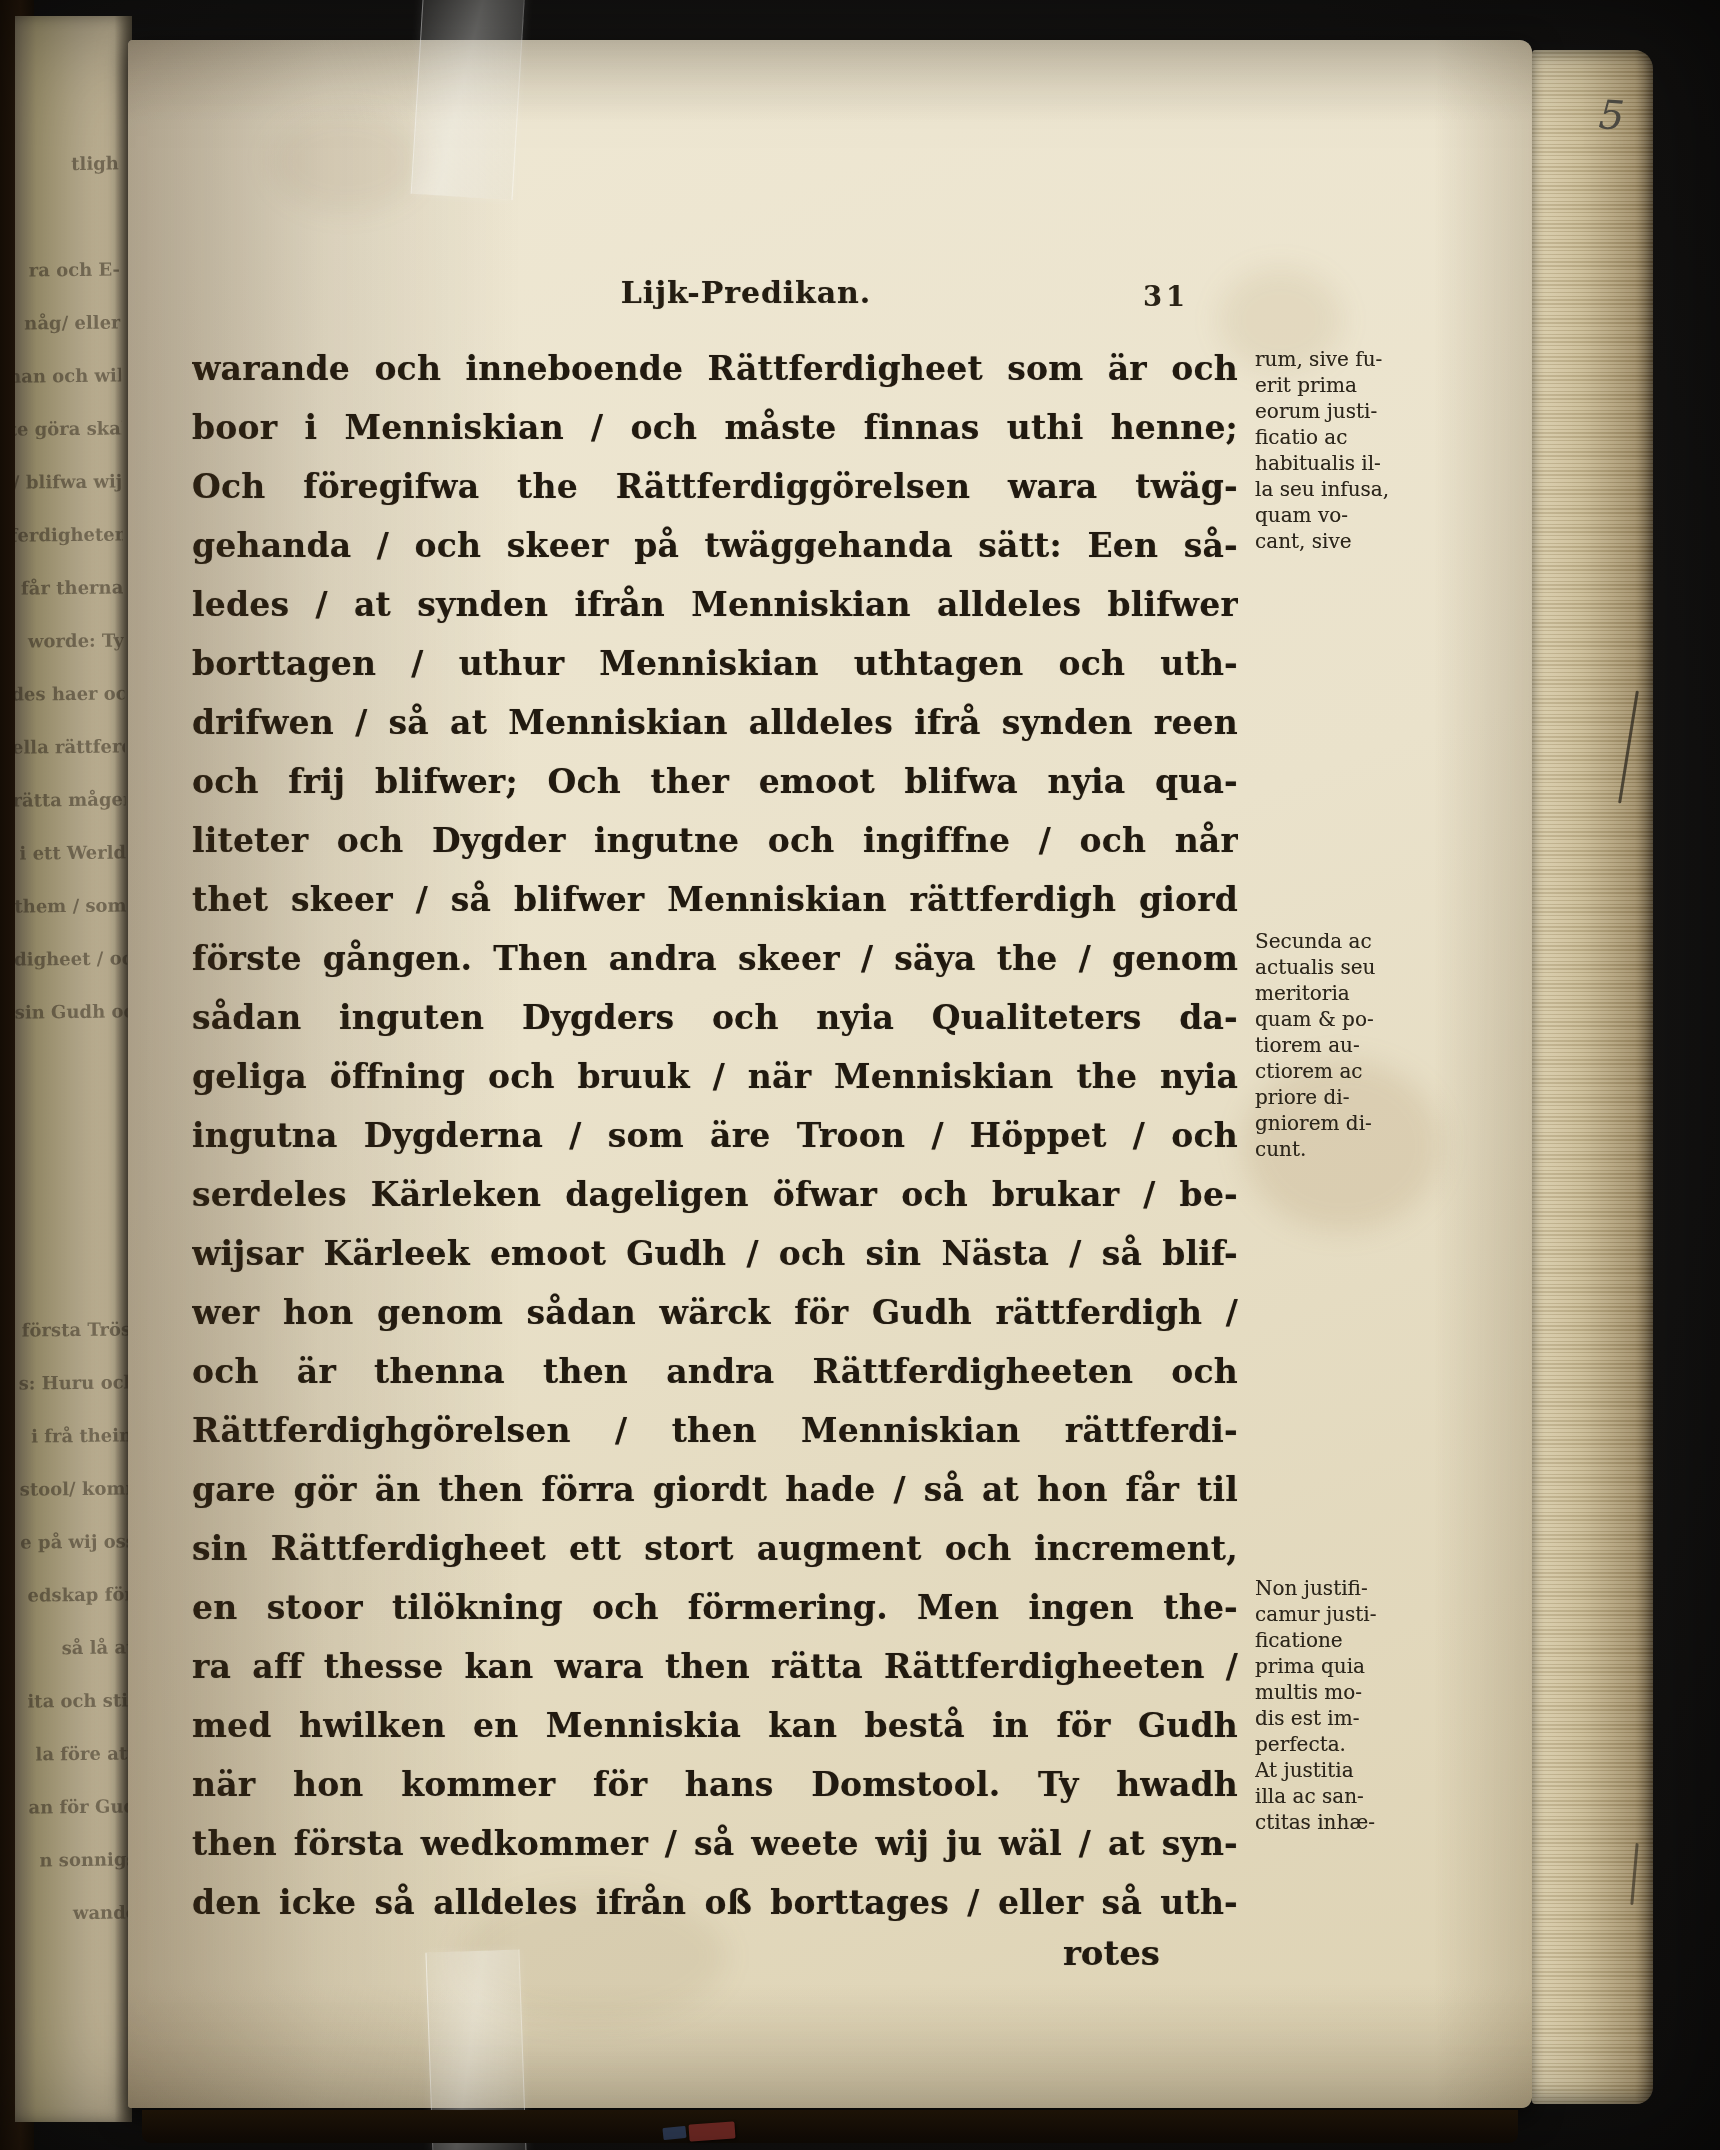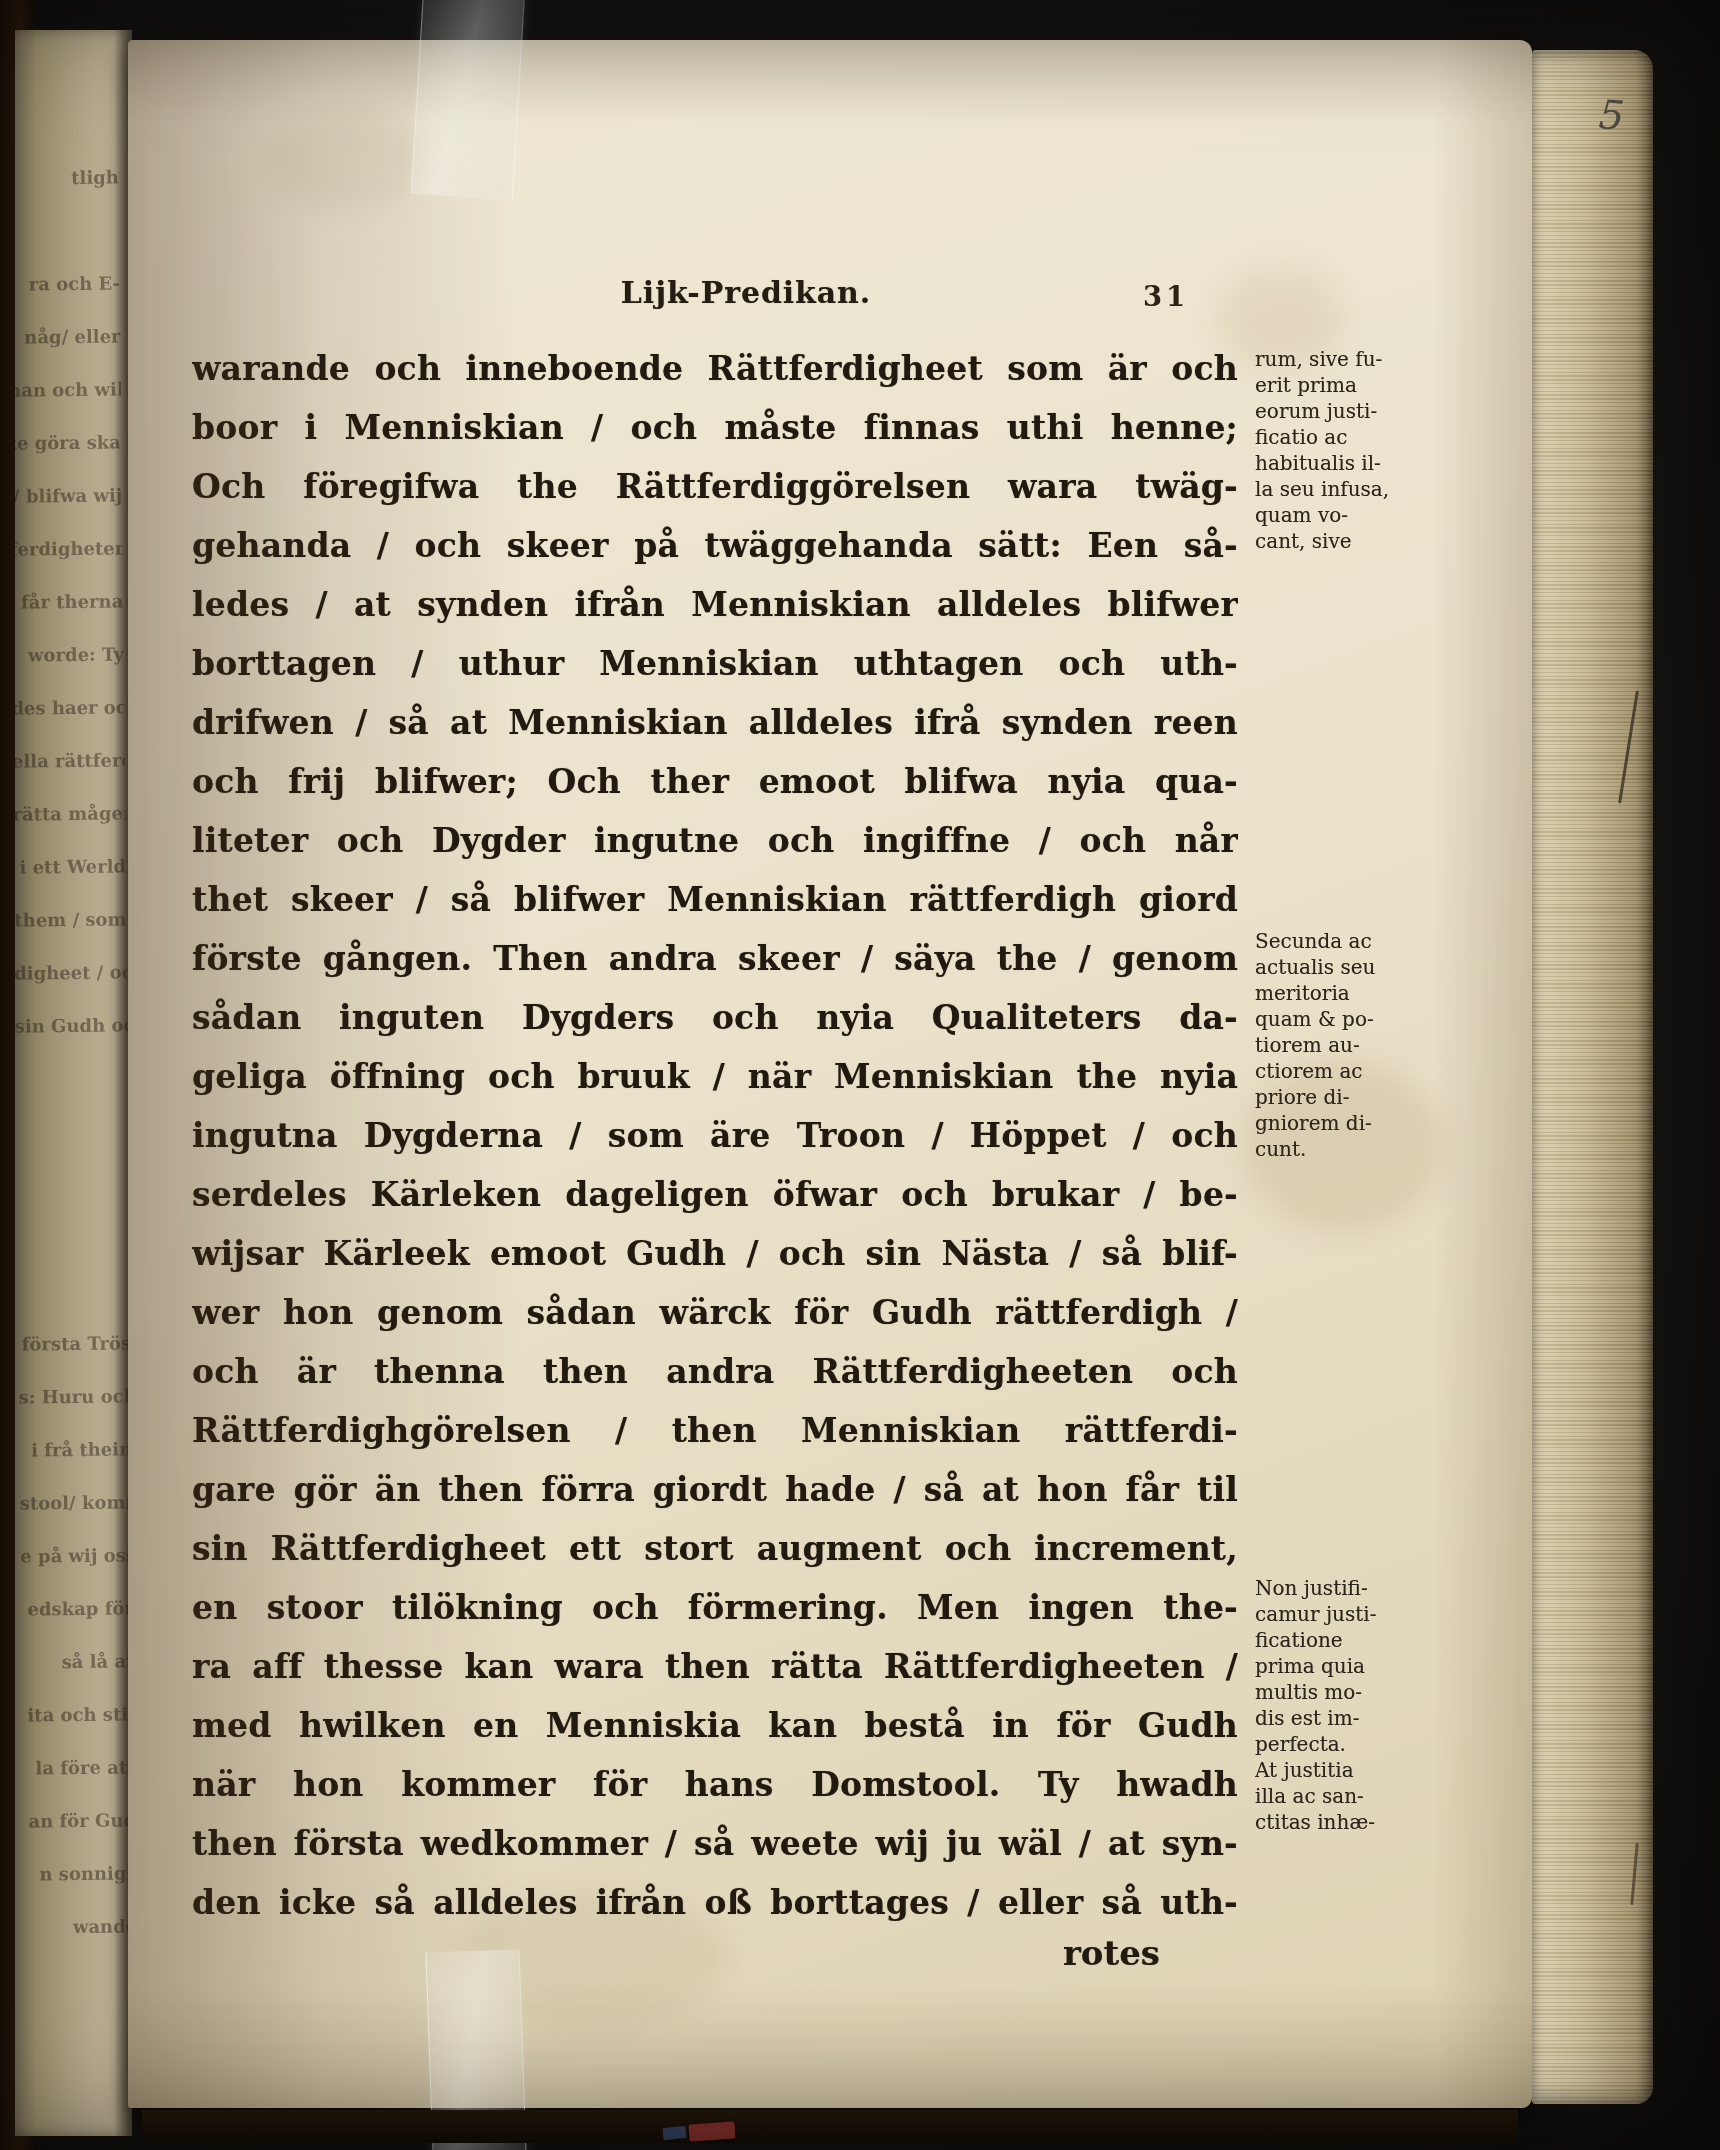--- a/index.html
+++ b/index.html
@@ -4,21 +4,21 @@
 <style>
   html,body{margin:0;padding:0;background:#121110;}
   body{width:1720px;height:2151px;overflow:hidden;font-family:"DejaVu Serif",serif;}
   .photo{position:relative;width:1720px;height:2151px;overflow:hidden;
          background:radial-gradient(ellipse at 45% 45%, #1e1c19 0%, #141312 70%, #0e0d0c 100%);}
   .photo::after{content:"";position:absolute;inset:0;pointer-events:none;
          box-shadow:inset 0 0 123px rgba(0,0,0,0.55);}
   .leather-left{position:absolute;left:0;top:0;width:34px;height:100%;
          background:linear-gradient(90deg,#1c1208,#2a1b0d 60%,#171008);}
   
-  .old-page{position:absolute;left:15px;top:30px;width:117px;height:2106px;overflow:hidden;
+  .old-page{position:absolute;left:15px;top:16px;width:117px;height:2106px;overflow:hidden;
          background:linear-gradient(90deg,#857a63 0%,#aca078 18%,#b8ac8e 55%,#c2b597 85%,#6f6550 100%);
          box-shadow:inset -8.5px 0 14.2px rgba(0,0,0,0.35);}
   .frag-col{position:absolute;left:0;top:121px;width:113px;text-align:right;padding-right:2.8px;
          transform:rotate(-0.6deg);}
   .lfrag{font:700 18px/53px "DejaVu Serif",serif;color:rgba(56,46,32,0.52);
          height:53px;overflow:hidden;white-space:nowrap;}
   
   .page{position:absolute;left:128px;top:40px;width:1404px;height:2068px;
         background:linear-gradient(160deg,#efe8d4 0%,#eae2cb 45%,#ddd2b3 100%);
         border-radius:4.7px 12.3px 10.4px 3.8px;

